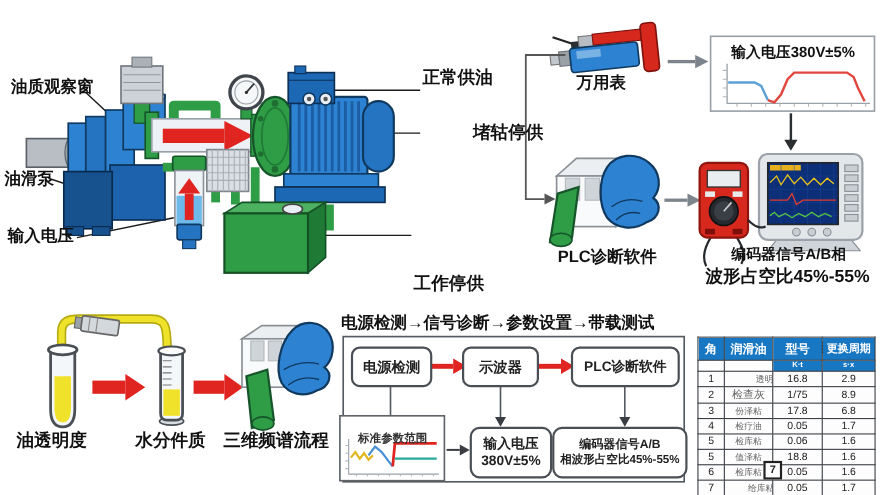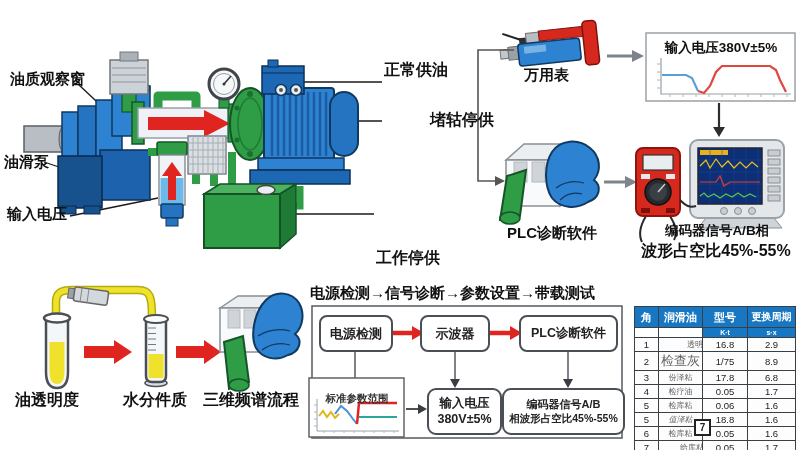--- a/index.html
+++ b/index.html
@@ -319,21 +319,21 @@
     <td class="sub">s·x</td>
   </tr>
   <tr>
           <td>1</td>
           <td style="font-size:8px;color:#666;padding-left:28px;">透明油</td>
           <td>16.8</td>
           <td>2.9</td>
         </tr>
   <tr>
           <td>2</td>
-          <td style="font-size:13px;color:#666;">检查灰</td>
+          <td style="font-size:10px;color:#666;">检查灰</td>
           <td>1/75</td>
           <td>8.9</td>
         </tr>
   <tr>
           <td>3</td>
           <td style="font-size:8px;color:#666;">份泽粘</td>
           <td>17.8</td>
           <td>6.8</td>
         </tr>
   <tr>
@@ -343,21 +343,21 @@
           <td>1.7</td>
         </tr>
   <tr>
           <td>5</td>
           <td style="font-size:8px;color:#666;">检库粘</td>
           <td>0.06</td>
           <td>1.6</td>
         </tr>
   <tr>
           <td>5</td>
-          <td style="font-size:8px;color:#666;font-style:italic;">值泽粘</td>
+          <td style="font-size:8px;color:#666;">值泽粘</td>
           <td>18.8</td>
           <td>1.6</td>
         </tr>
   <tr>
           <td>6</td>
           <td style="font-size:8px;color:#666;">检库粘</td>
           <td>0.05</td>
           <td>1.6</td>
         </tr>
   <tr>

